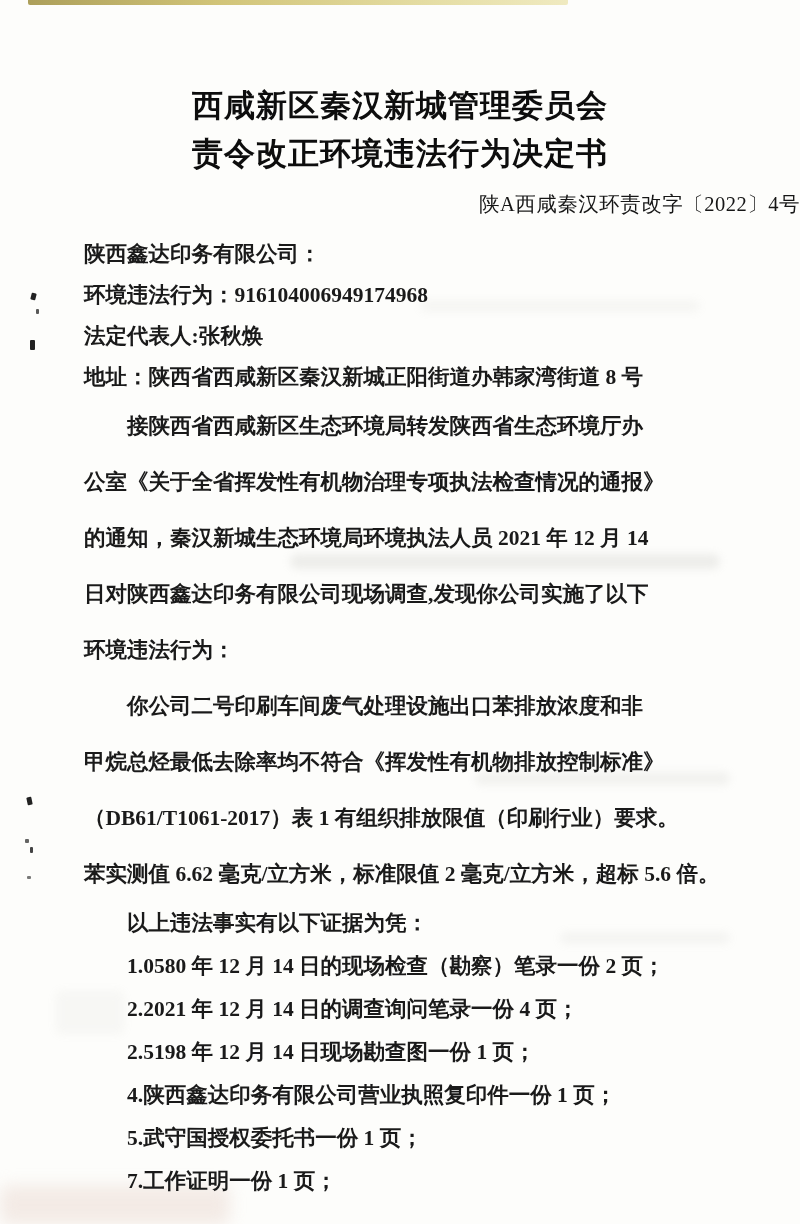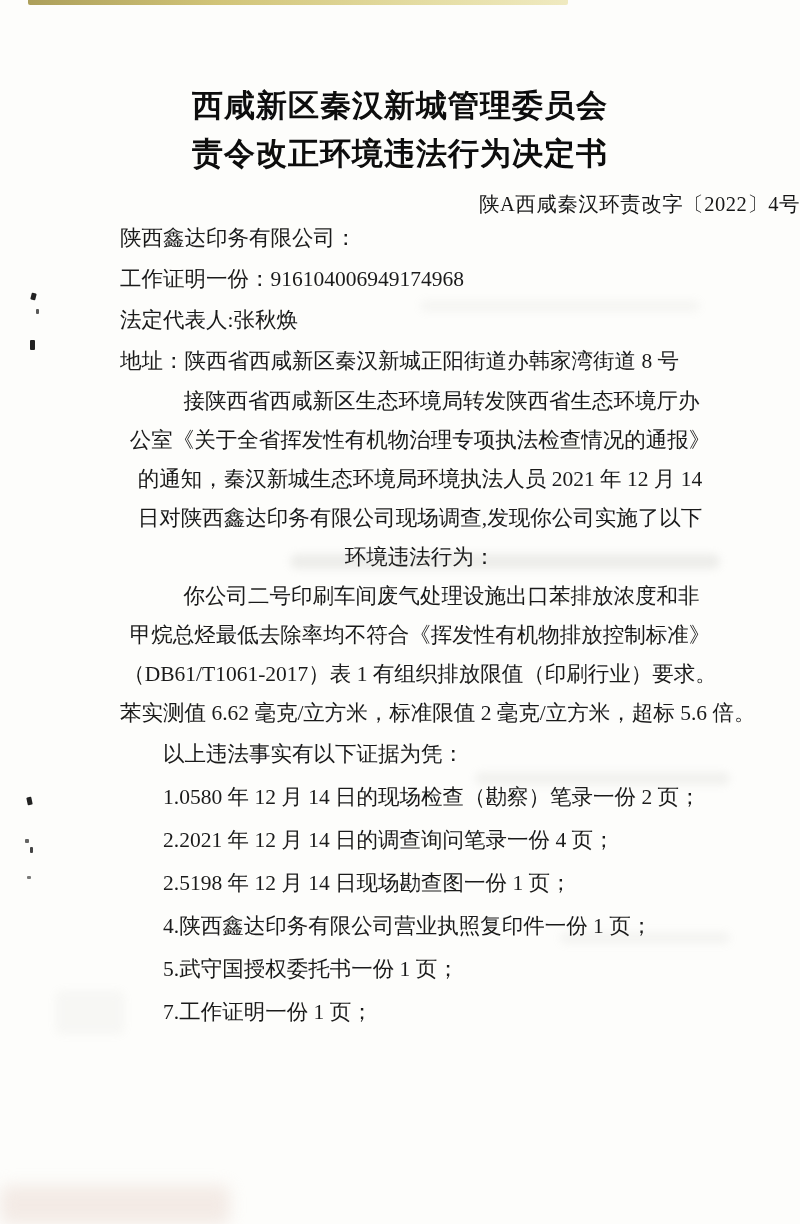--- a/index.html
+++ b/index.html
@@ -68,35 +68,36 @@
   }
   .doc-number {
     margin-top: 12px;
     text-align: right;
     font-size: 20.5px;
     line-height: 28px;
     color: #161616;
     letter-spacing: 0.5px;
   }
   .body-text {
-    padding-left: 120px;
+    margin-top: 16px;
+    padding-left: 84px;
     width: 600px;
     font-size: 21.5px;
     color: #1a1a1a;
+    font-weight: bold;
   }
   .hline {
     line-height: 41px;
     white-space: pre;
   }
   .para {
     margin: 0;
-    line-height: 39px;
+    line-height: 56px;
     white-space: pre;
     text-indent: 2em;
-    text-align: center;
   }
   .evidence-intro {
     line-height: 43px;
     white-space: pre;
     text-indent: 2em;
   }
   .evidence-item {
     line-height: 43px;
     white-space: pre;
     padding-left: 2em;
@@ -126,21 +127,21 @@
 
     <div class="title-block">
       <div>西咸新区秦汉新城管理委员会</div>
       <div>责令改正环境违法行为决定书</div>
     </div>
 
     <div class="doc-number">陕A西咸秦汉环责改字〔2022〕4号</div>
 
     <div class="body-text">
       <div class="hline">陕西鑫达印务有限公司：</div>
-      <div class="hline">工作证明一份：916104006949174968</div>
+      <div class="hline">环境违法行为：916104006949174968</div>
       <div class="hline">法定代表人:张秋焕</div>
       <div class="hline">地址：陕西省西咸新区秦汉新城正阳街道办韩家湾街道 8 号</div>
 
       <p class="para">接陕西省西咸新区生态环境局转发陕西省生态环境厅办
 公室《关于全省挥发性有机物治理专项执法检查情况的通报》
 的通知，秦汉新城生态环境局环境执法人员 2021 年 12 月 14
 日对陕西鑫达印务有限公司现场调查,发现你公司实施了以下
 环境违法行为：</p>
       <p class="para">你公司二号印刷车间废气处理设施出口苯排放浓度和非
 甲烷总烃最低去除率均不符合《挥发性有机物排放控制标准》

